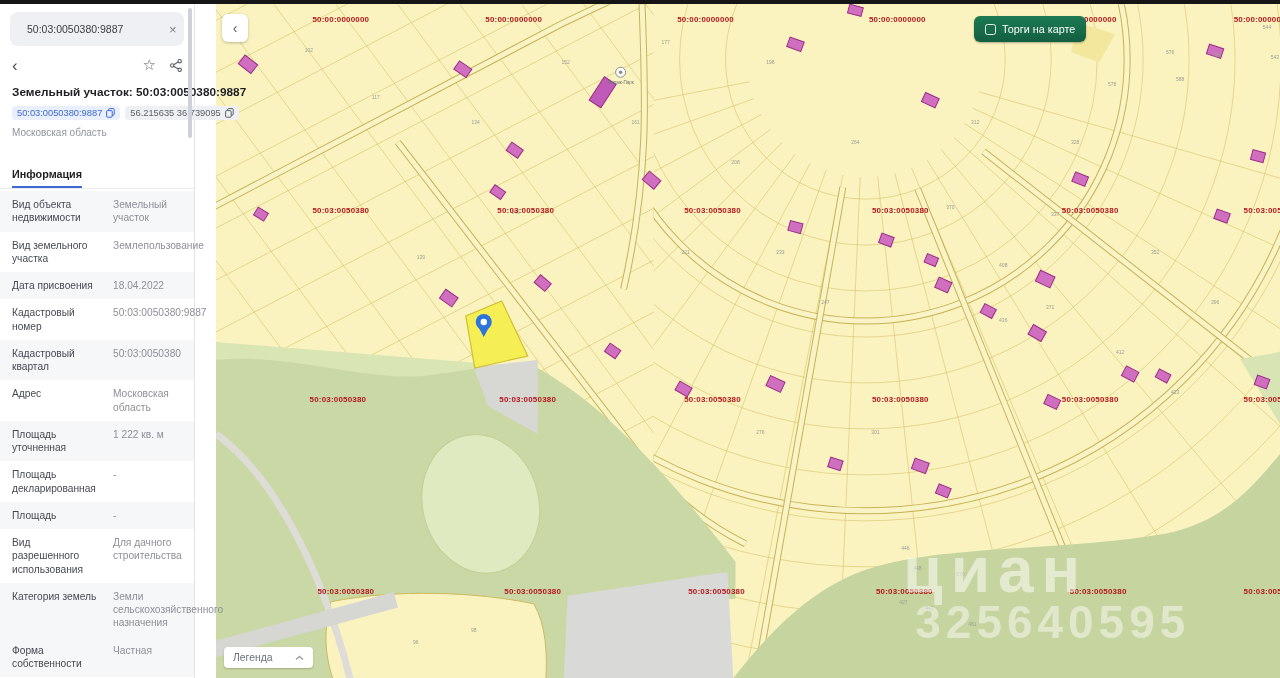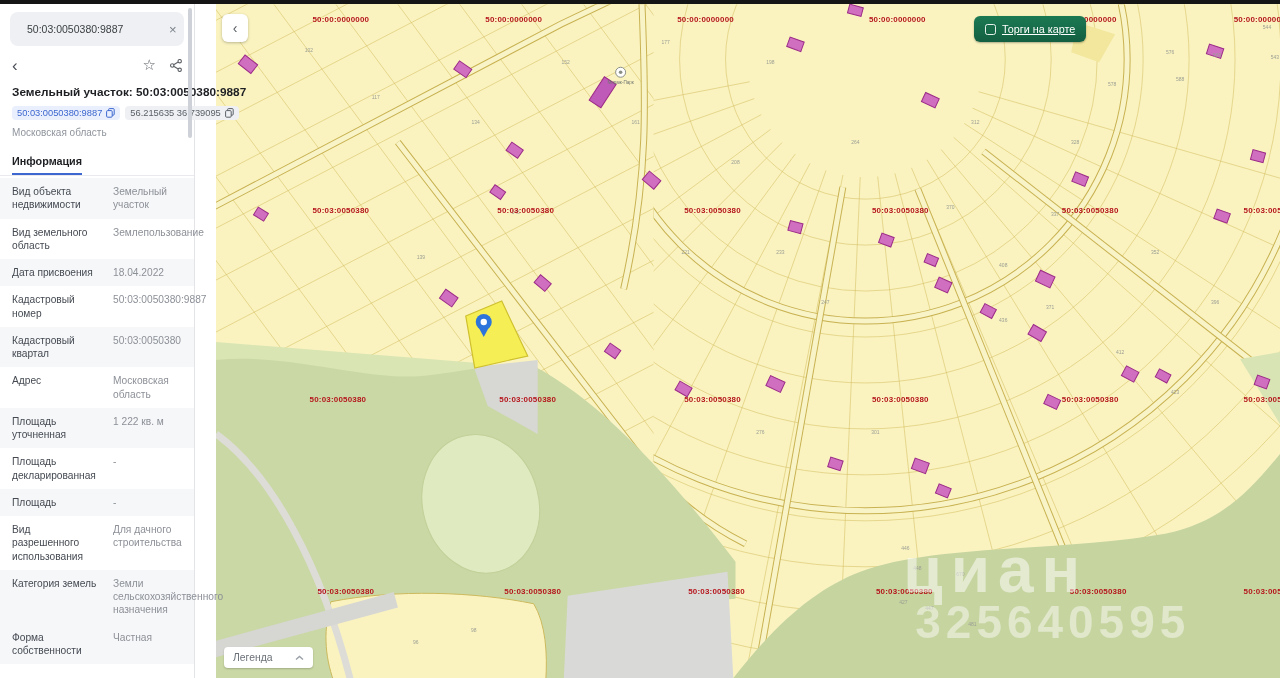--- a/index.html
+++ b/index.html
@@ -21,21 +21,21 @@
   .nav-spacer { flex:1; }
   .star-ic { font-size:15px; color:#5f6368; margin-right:14px; cursor:pointer; }
   .page-title { margin:9px 12px 0 12px; font-size:11.8px; font-weight:bold; color:#1d1f23; white-space:nowrap; }
   .chips { display:flex; gap:5px; margin:7px 12px 0 12px; }
   .chip { display:flex; align-items:center; gap:4px; font-size:9.3px; border-radius:4px;
           padding:2px 5px; white-space:nowrap; cursor:pointer; }
   .chip.blue { color:#3e68d0; background:#e9effc; }
   .chip.gray { color:#5b6169; background:#eef0f3; }
   .chip svg { flex:0 0 auto; }
   .region { margin:7px 12px 0 12px; font-size:10px; color:#8f949c; }
-  .tabbar { margin-top:13px; border-bottom:1px solid #e9eaee; padding:0 12px; }
+  .tabbar { margin-top:26px; border-bottom:1px solid #e9eaee; padding:0 12px; }
   .tab { display:inline-block; font-size:10.8px; font-weight:bold; color:#1d1f23;
          padding:3px 0 6px 0; border-bottom:2.5px solid #3e68d0; cursor:pointer; }
   #info-table { margin-top:2px; }
   .irow { display:grid; grid-template-columns:86px 1fr; gap:15px; padding:7px 12px; }
   .irow.stripe { background:#f6f7f9; }
   .irow .lbl { font-size:10.2px; color:#454a52; line-height:1.3; }
   .irow .val { font-size:10.2px; color:#8c9097; line-height:1.3; }
   .scrollbar { position:absolute; right:2px; top:4px; width:4px; height:130px;
                background:#ced2d8; border-radius:2px; }
 
@@ -46,21 +46,21 @@
   .pn { font-size:5px; fill:#9b9e93; }
   .poi-t { font-size:4.6px; fill:#70766f; }
   .wm1 { font-size:64px; font-weight:bold; fill:rgba(255,255,255,.5); letter-spacing:8px; }
   .wm2 { font-size:46px; font-weight:bold; fill:rgba(255,255,255,.45); letter-spacing:5px; }
 
   .collapse-btn { position:absolute; left:6px; top:10px; width:26px; height:28px; background:#fff;
                   border-radius:6px; box-shadow:0 1px 3px rgba(0,0,0,.25); display:flex; align-items:center;
                   justify-content:center; font-size:14px; color:#555a60; cursor:pointer; z-index:5; }
   .torgi-btn { position:absolute; left:758px; top:12px; height:26px; background:linear-gradient(#1c7a53,#135f41);
                border-radius:6px; display:flex; align-items:center; gap:6px; padding:0 11px;
-               color:#fff; font-size:10.8px; cursor:pointer; z-index:5; box-shadow:0 1px 2px rgba(0,0,0,.3);text-decoration:underline; }
+               color:#fff; font-size:10.8px; cursor:pointer; z-index:5; box-shadow:0 1px 2px rgba(0,0,0,.3); }
   .torgi-cb { width:11px; height:11px; border:1.3px solid rgba(255,255,255,.9); border-radius:2.5px; }
   .legend-btn { position:absolute; left:8px; bottom:10px; background:#fff; border-radius:4px;
                 padding:5px 9px; font-size:10.4px; color:#6b7178; display:flex; align-items:center; gap:22px;
                 cursor:pointer; z-index:5; box-shadow:0 1px 2px rgba(0,0,0,.2); }
 </style>
 </head>
 <body>
 
 <div id="stage">
   <div id="topbar"></div>
@@ -112,21 +112,21 @@
     <div class="tabbar">
       <span class="tab">Информация</span>
     </div>
 
     <div id="info-table">
         <div class="irow stripe">
           <div class="lbl">Вид объекта недвижимости</div>
           <div class="val">Земельный участок</div>
         </div>
         <div class="irow">
-          <div class="lbl">Вид земельного область</div>
+          <div class="lbl">Вид земельного участка</div>
           <div class="val">Землепользование</div>
         </div>
         <div class="irow stripe">
           <div class="lbl">Дата присвоения</div>
           <div class="val">18.04.2022</div>
         </div>
         <div class="irow">
           <div class="lbl">Кадастровый номер</div>
           <div class="val">50:03:0050380:9887</div>
         </div>

